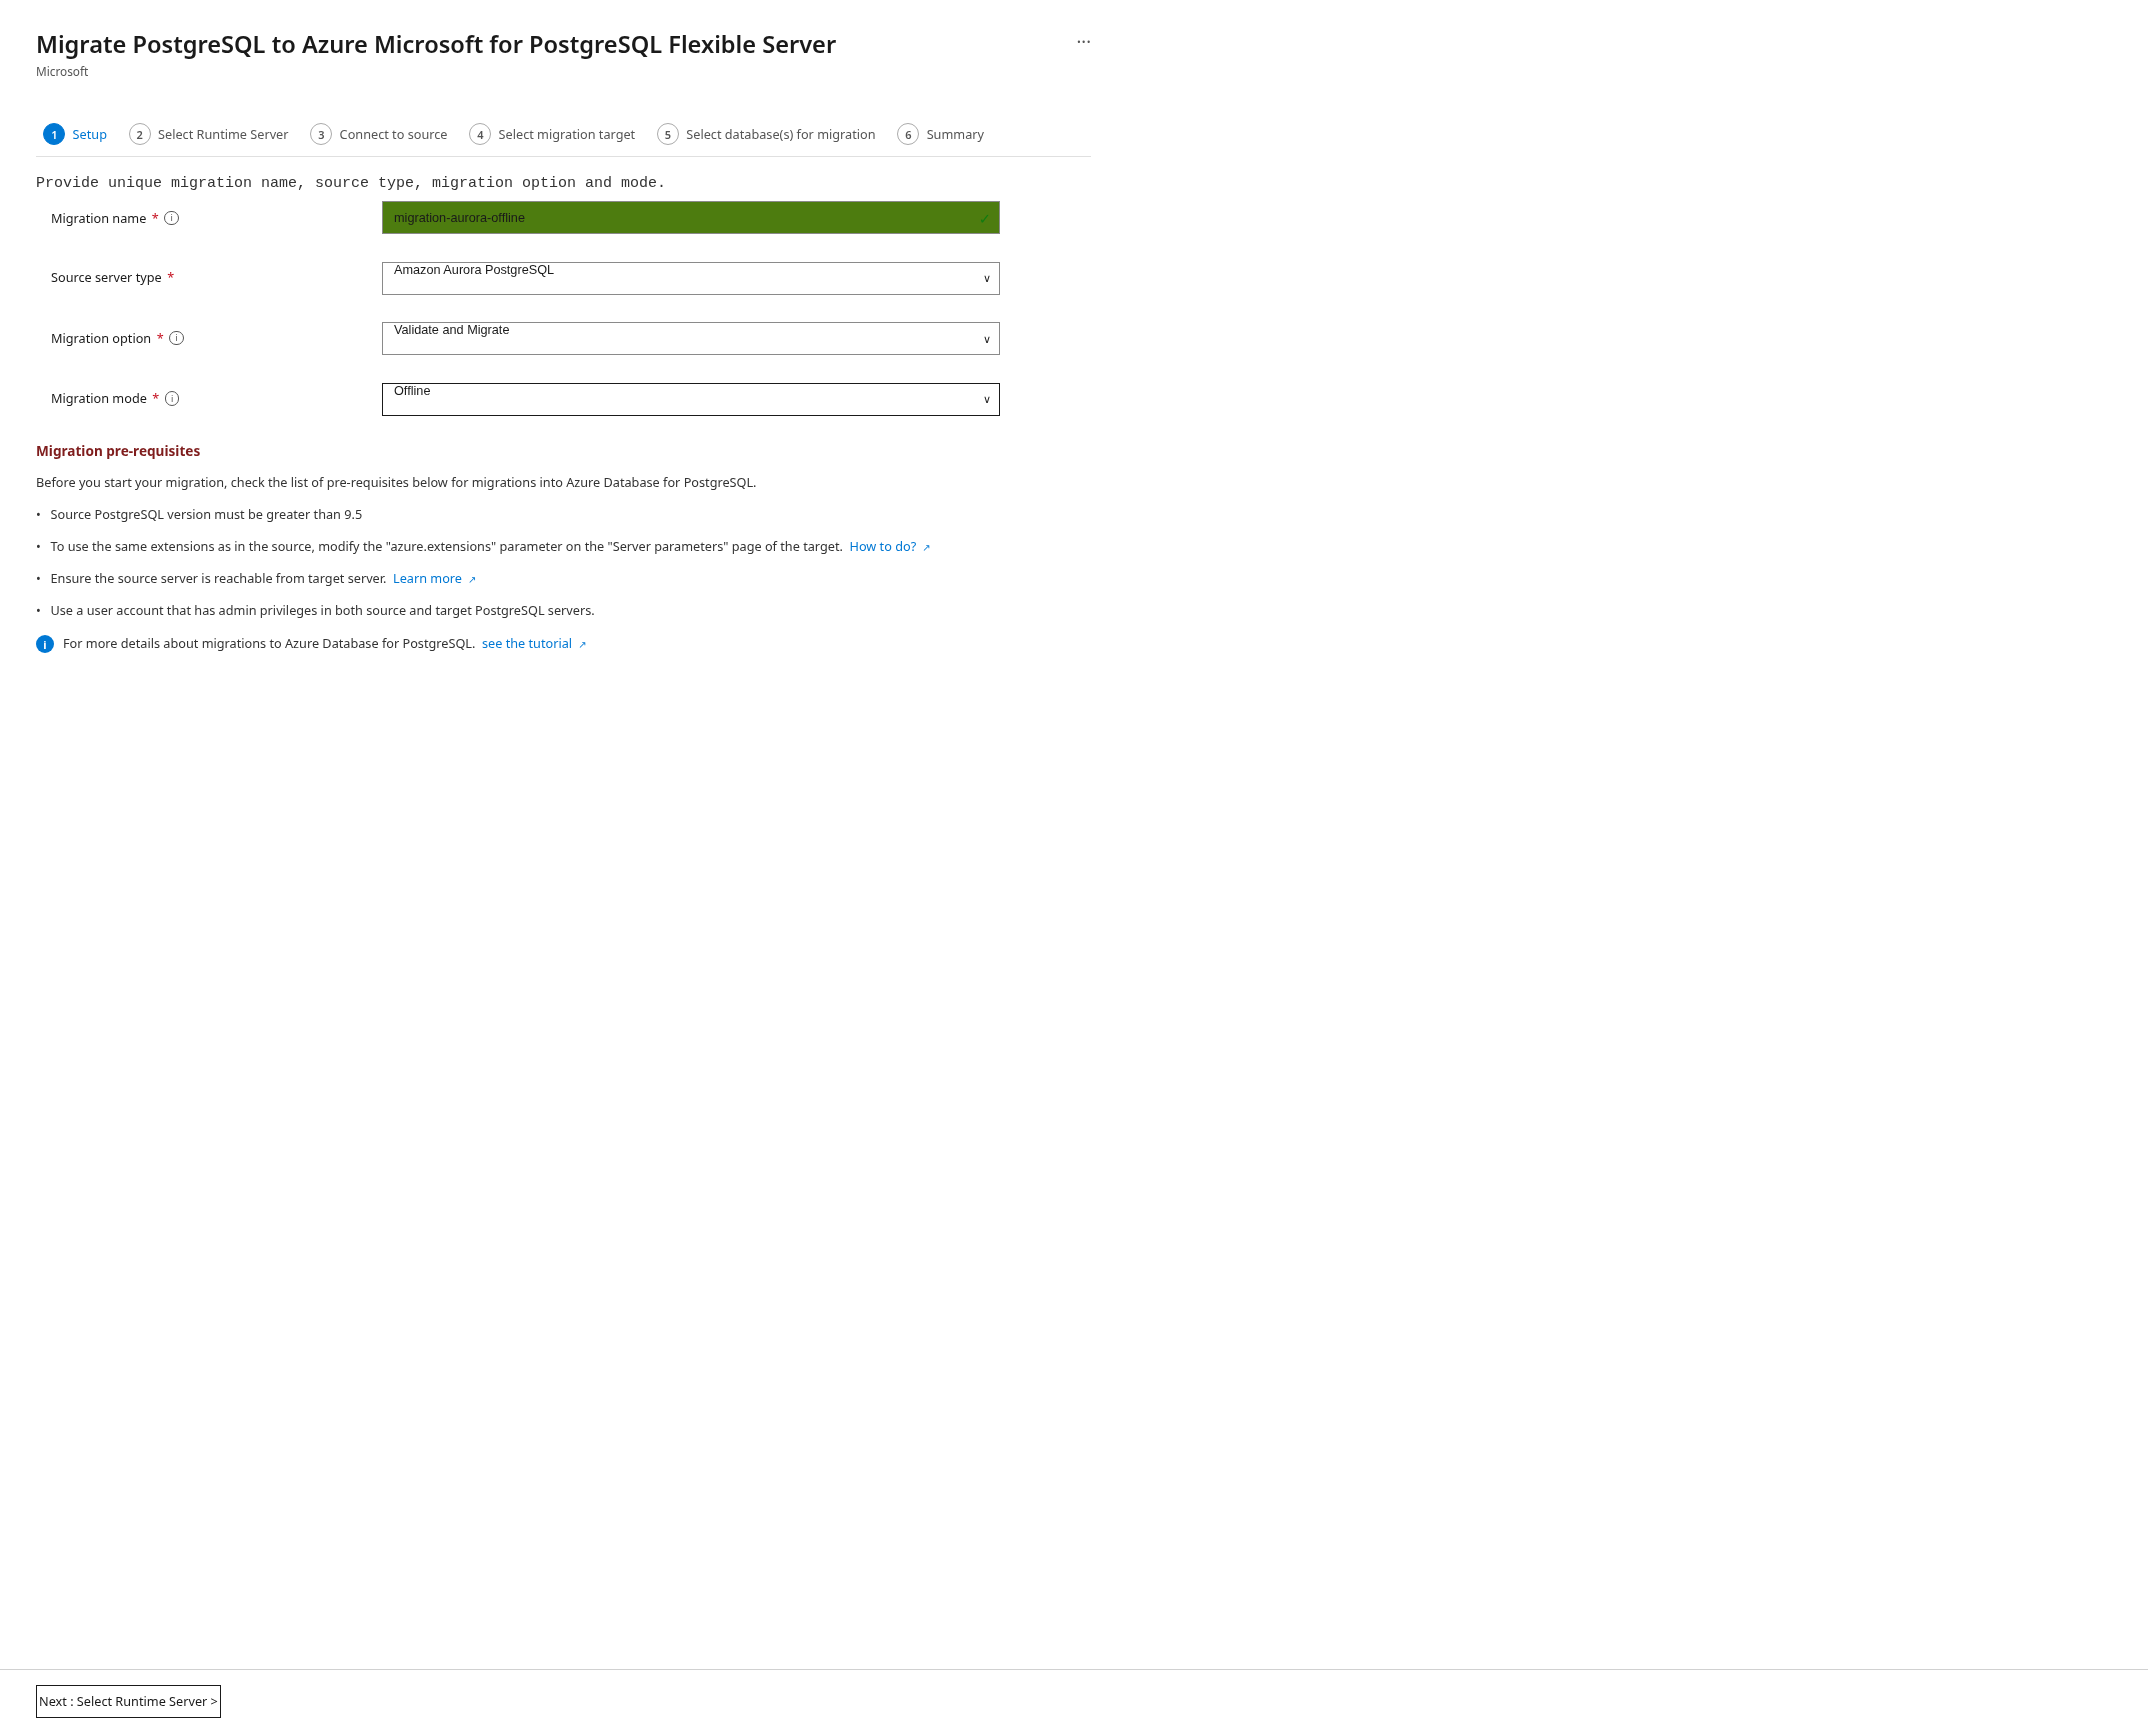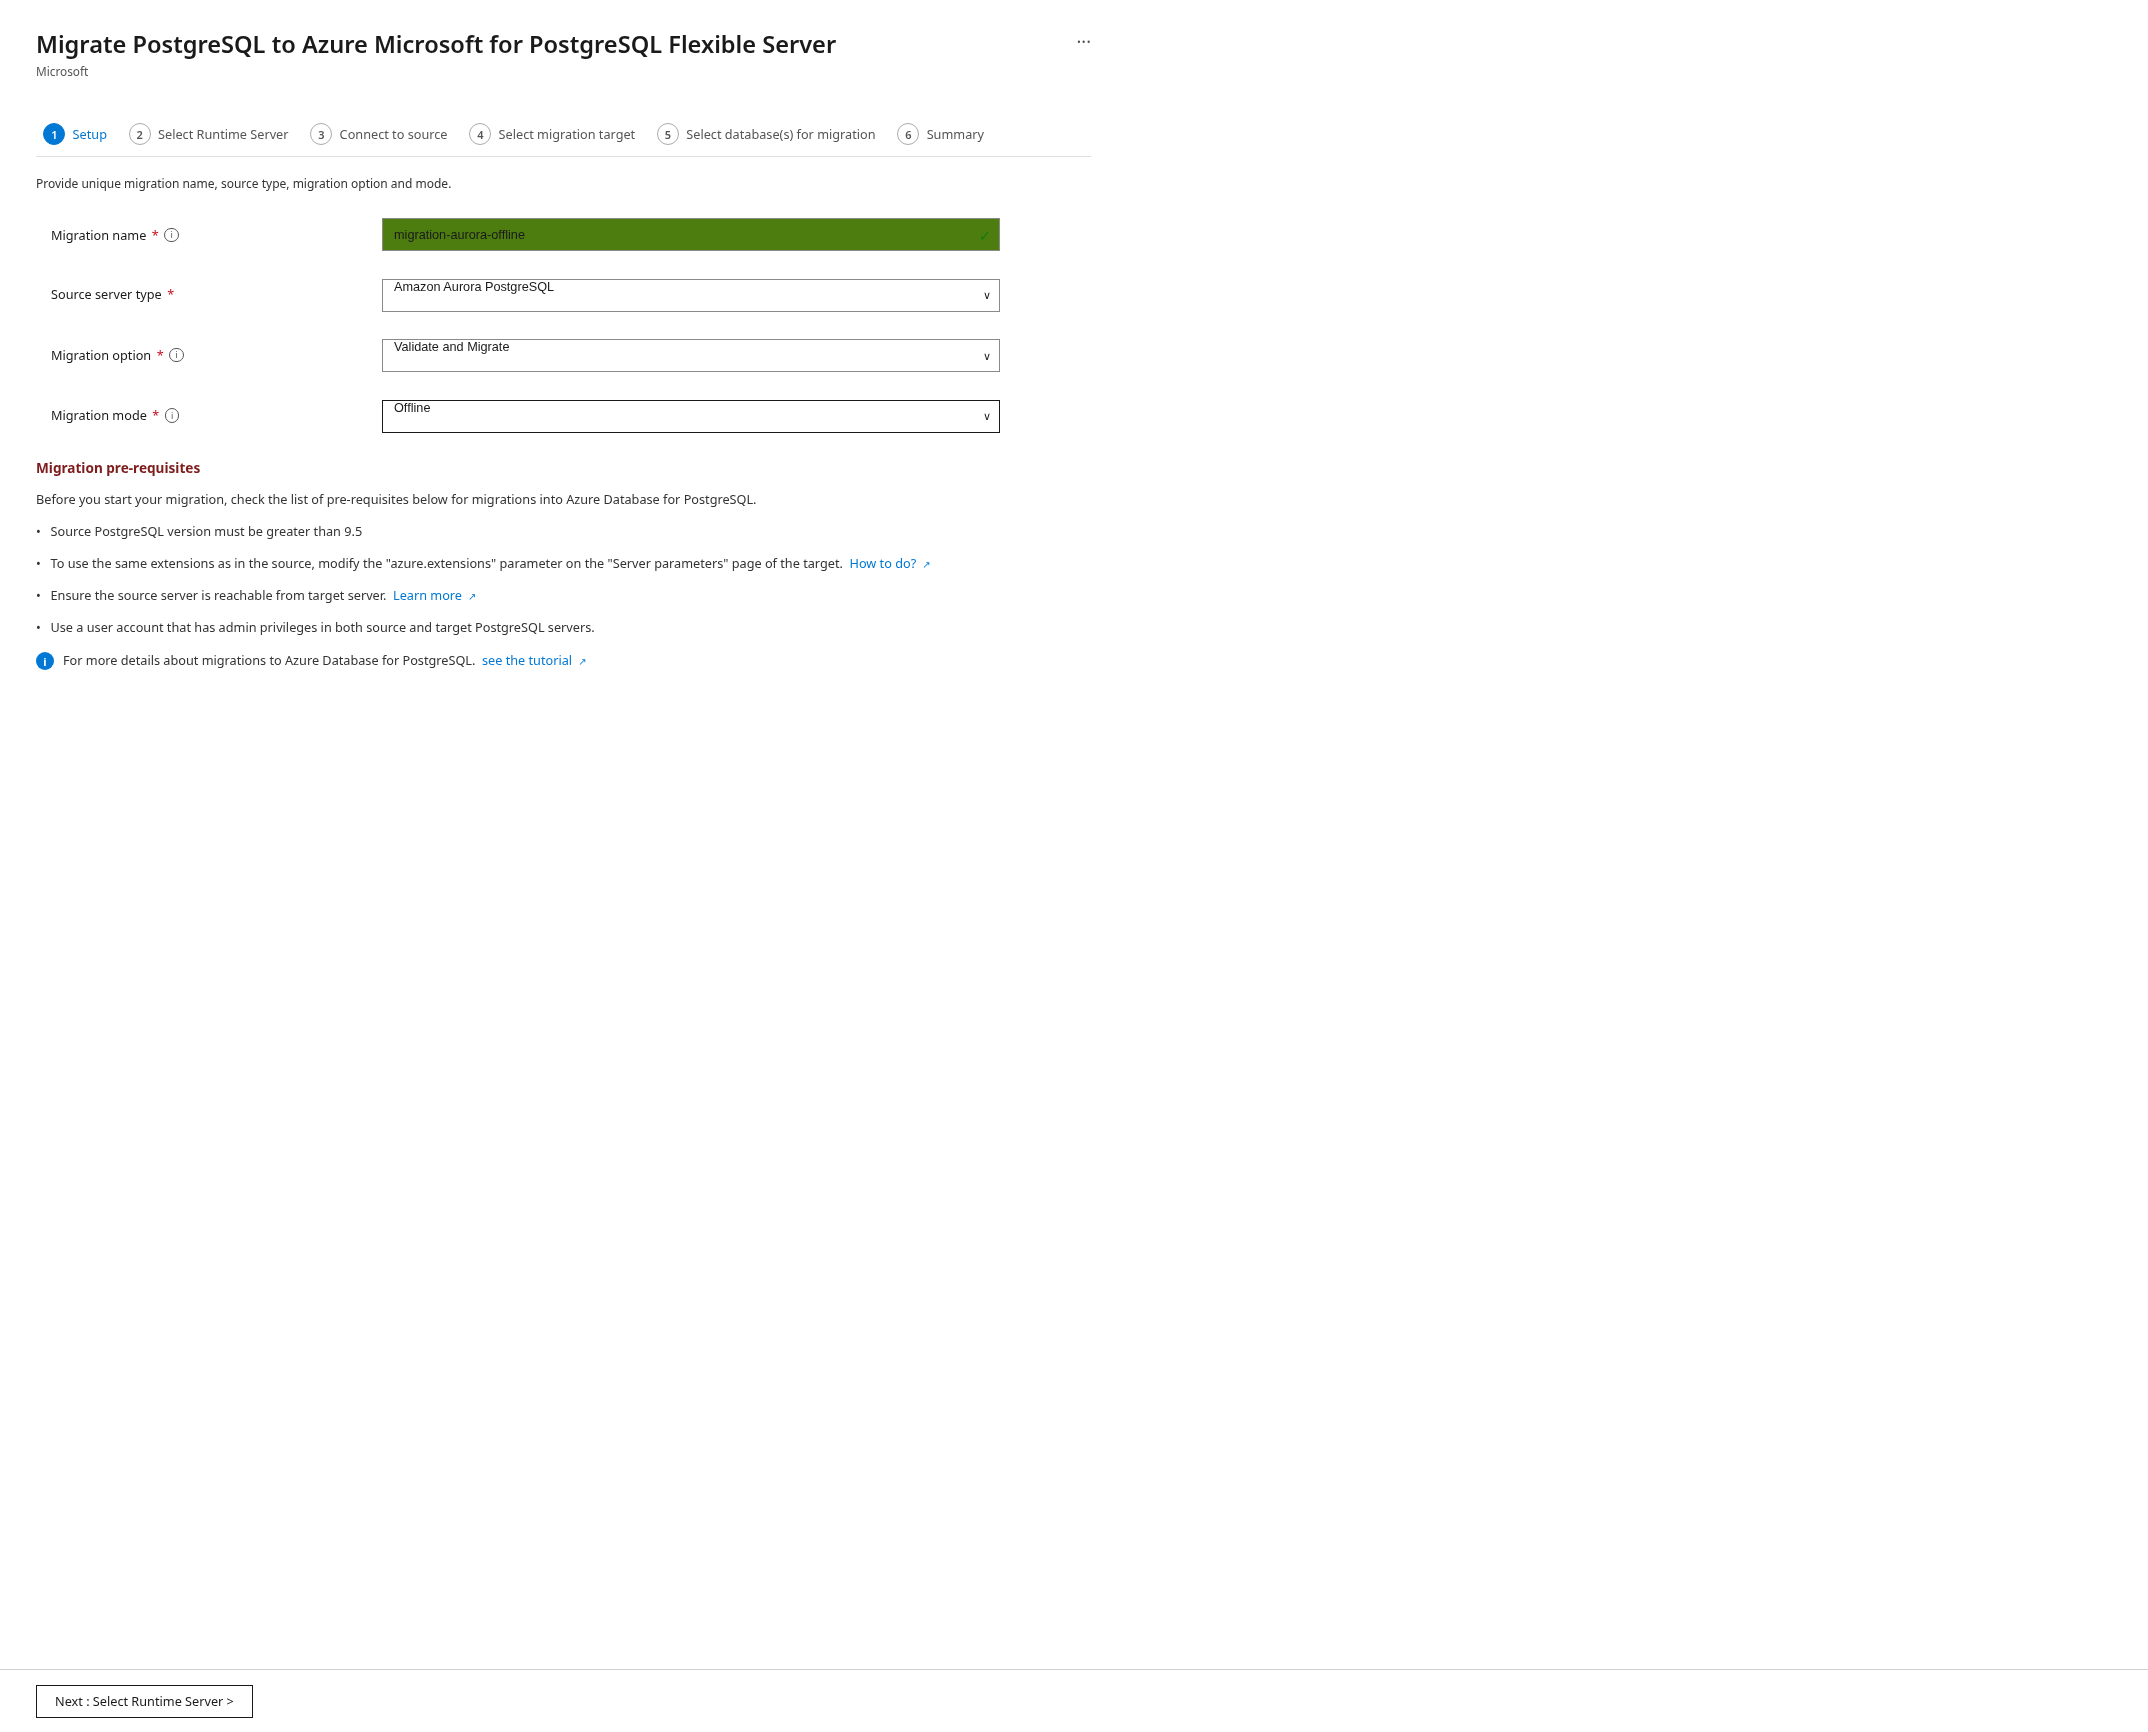--- a/index.html
+++ b/index.html
@@ -88,23 +88,24 @@
       border-color: #0078d4;
       color: #fff;
     }
 
     .step-label {
       font-size: 12.7px;
     }
 
     
     .description {
-      font-size: 12px;
+      font-size: 15px;
       color: #333;
-      margin-bottom: 26px;
+      margin-bottom: 9px;
+      font-family: Liberation Mono, monospace;
     }
 
     
     .form-section {
       max-width: 964px;
     }
 
     .form-row {
       display: flex;
       align-items: center;
@@ -291,21 +292,21 @@
       right: 0;
       background: #fff;
       border-top: 0.9px solid #d1d1d1;
       padding: 14.5px 36px;
       display: flex;
       align-items: center;
     }
 
     .btn-next {
       height: 33px;
-      padding: 0 18px;
+      padding: 0 2px;
       border: 0.9px solid #1a1a1a;
       background: #fff;
       font-size: 12.7px;
       color: #1a1a1a;
       cursor: pointer;
       font-family: inherit;
     }
   </style>
 </head>
 <body>

